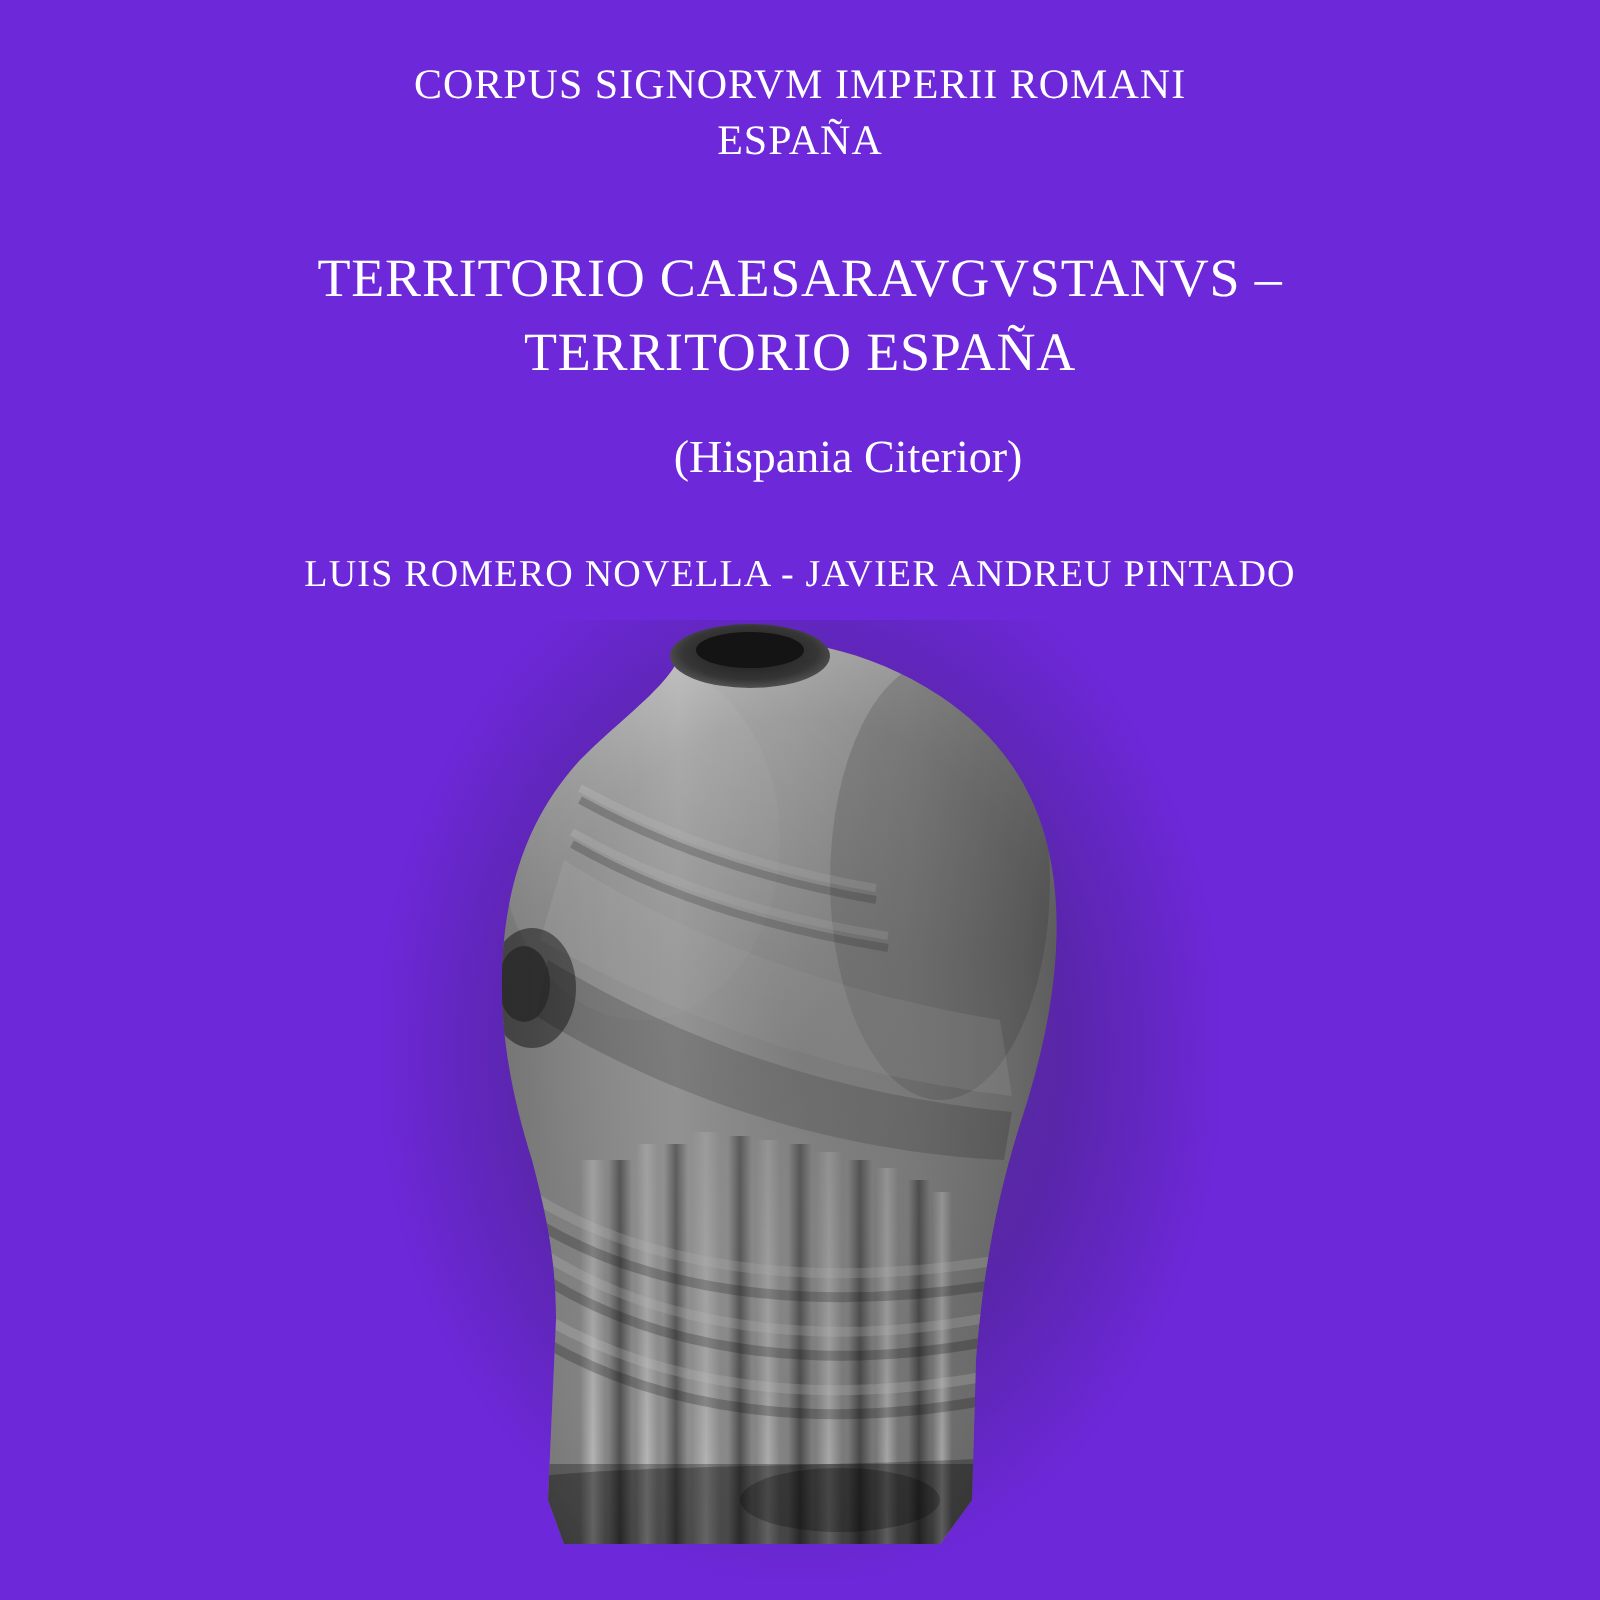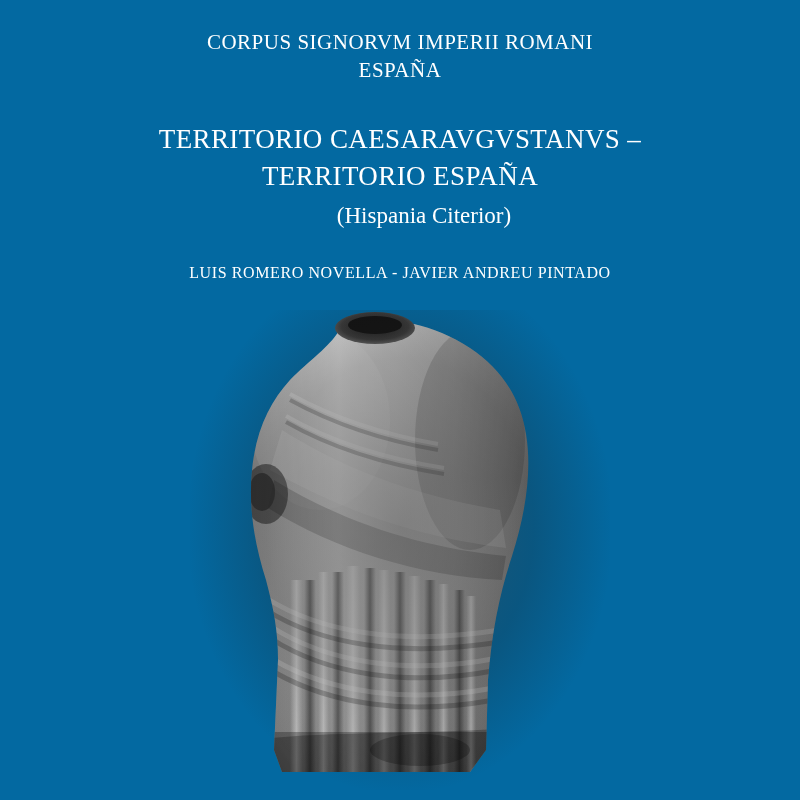--- a/index.html
+++ b/index.html
@@ -4,21 +4,21 @@
 <style>
   html, body {
     margin: 0;
     padding: 0;
     background: #ffffff;
   }
   #cover {
     position: relative;
     width: 800px;
     height: 800px;
-    background: #0369a1;
+    background: #6d28d9;
     overflow: hidden;
     font-family: "Liberation Serif", serif;
     color: #ffffff;
   }
   
   .title-block {
     position: absolute;
     top: 28px;
     left: 0;
     width: 800px;
@@ -44,26 +44,26 @@
     line-height: 1.38;
   }
   .main-title-2 {
     font-size: 27px;
     letter-spacing: 0.4px;
     line-height: 1.38;
   }
   .subtitle {
     font-size: 23px;
     line-height: 1.5;
-    margin-top: 4px;
+    margin-top: 17px;
     padding-left: 48px;
   }
   .authors {
     margin-top: 30px;
-    font-size: 16px;
+    font-size: 19px;
     letter-spacing: 0.6px;
   }
   
   .statue-wrap {
     position: absolute;
     left: 0;
     top: 280px;
     width: 800px;
     height: 520px;
   }

